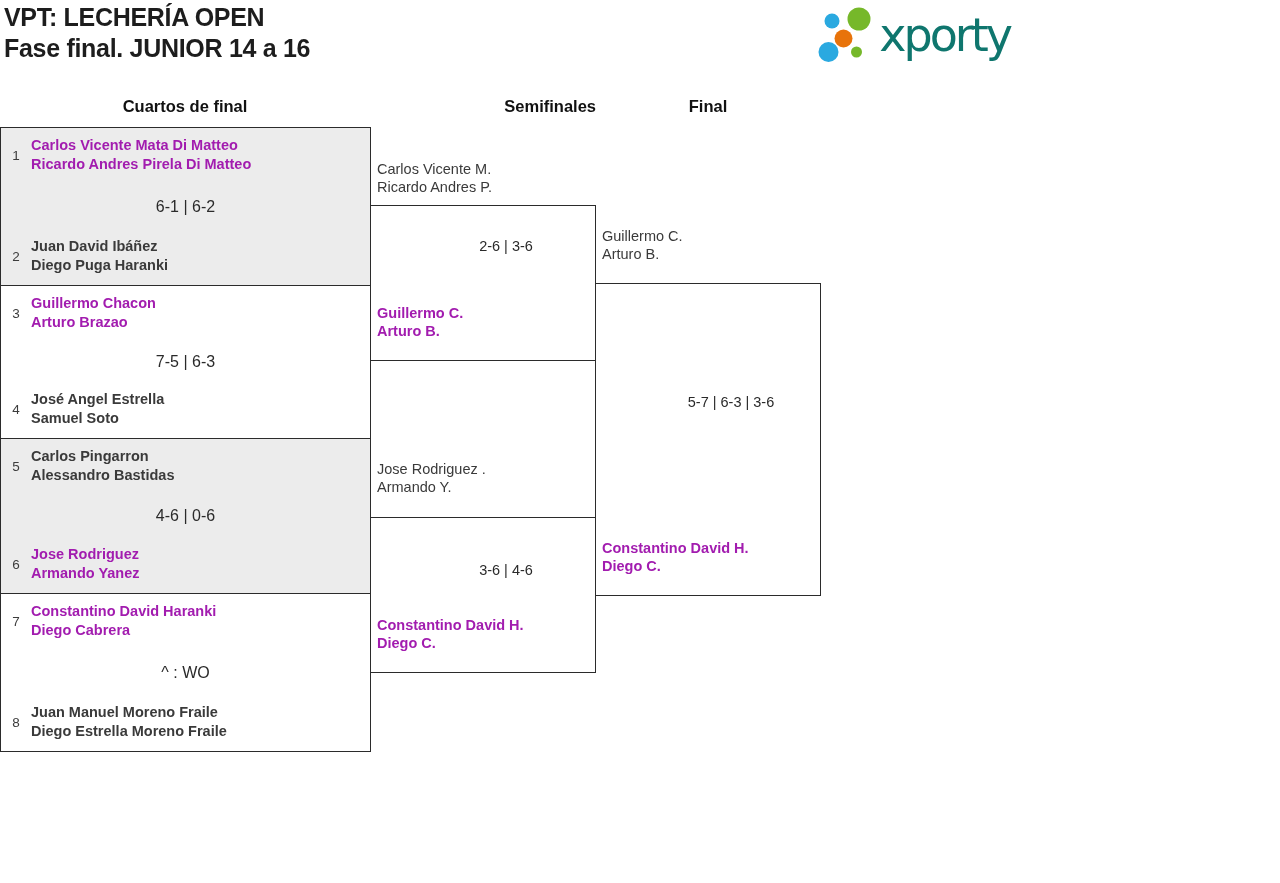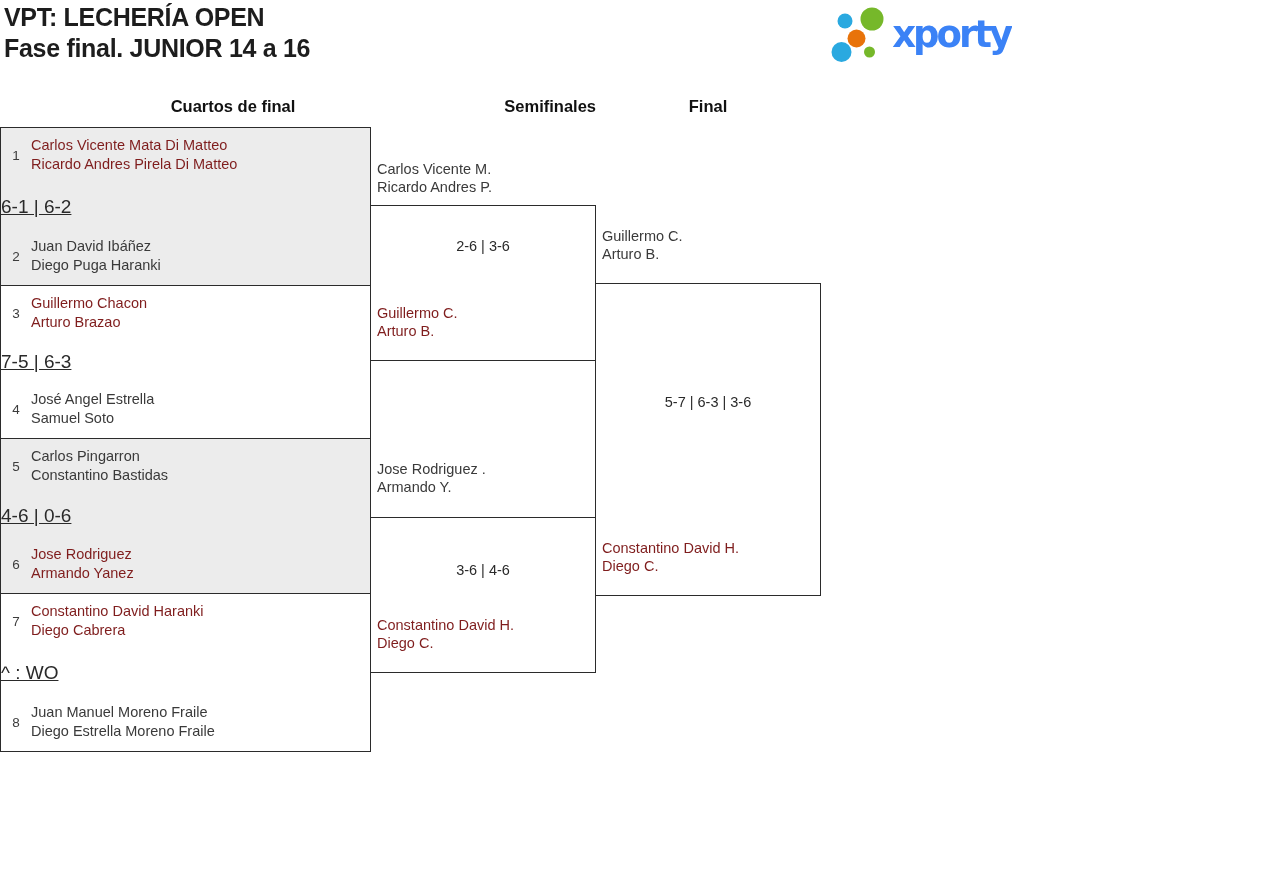--- a/index.html
+++ b/index.html
@@ -5,46 +5,46 @@
   html,body{margin:0;padding:0;background:#ffffff;}
   .page{
     position:relative;width:1012px;height:883px;overflow:hidden;background:#ffffff;
     font-family:"Liberation Sans","DejaVu Sans",sans-serif;color:#222;border-radius:11px;
   }
   
   .title{position:absolute;left:4px;top:2px;font-size:25px;line-height:31px;
     font-weight:700;color:#1d1d1d;letter-spacing:-0.3px;}
   .logo{position:absolute;top:5px;right:2px;display:flex;align-items:center;gap:4px;
     text-decoration:none;cursor:pointer;}
-  .logo-word{font-family:"DejaVu Sans","Liberation Sans",sans-serif;font-weight:700;
-    font-size:37px;line-height:58px;color:#3b82f6;letter-spacing:-3px;}
+  .logo-word{font-family:"DejaVu Sans","Liberation Sans",sans-serif;font-weight:400;
+    font-size:46px;line-height:58px;color:#0f766e;letter-spacing:-3px;}
   
   .col-head{position:absolute;top:97px;text-align:center;font-size:16.5px;
     font-weight:700;color:#111;}
-  .col-head.c1{left:0;width:370px;padding-left:48px;}
+  .col-head.c1{left:0;width:370px;}
   .col-head.c2{left:370px;width:226px;text-align:right;}
   .col-head.c3{left:595px;width:226px;}
   
   .qf-box{position:absolute;left:0;width:371px;border:1px solid #2b2b2b;
     box-sizing:border-box;background:#ffffff;}
   .qf-box.gray{background:#ececec;}
   .team-slot{position:absolute;left:7px;right:8px;display:flex;gap:7px;}
   .team-slot.top{top:8px;}
   .team-slot.bottom{bottom:10px;}
   .seed{width:16px;flex:0 0 16px;text-align:center;font-size:13.5px;color:#3c3c3c;
     align-self:center;}
-  .names{font-size:14.5px;line-height:19px;color:#3a3a3a;font-weight:400;}
-  .names.bold, .team-label.bold{font-weight:400;color:#7f1d1d;}
+  .names{font-size:14.5px;line-height:19px;color:#3a3a3a;font-weight:700;}
+  .names.bold, .team-label.bold{font-weight:700;color:#a21caf;}
   .score{position:absolute;left:0;right:0;top:50%;transform:translateY(-50%);
-    font-size:19px;color:#2a2a2a;text-decoration:underline;}
+    text-align:center;font-size:16px;color:#2a2a2a;}
   
   .match-rect{position:absolute;border:1px solid #2b2b2b;box-sizing:border-box;
     background:transparent;}
   .team-label{position:absolute;font-size:14.5px;line-height:18px;color:#3a3a3a;}
-  .score-label{position:absolute;text-align:center;font-size:14.5px;color:#2a2a2a;}
+  .score-label{position:absolute;text-align:center;font-size:14.5px;color:#2a2a2a;padding-left:23px;}
 </style>
 </head>
 <body>
 
 <div class="page">
 
   <div class="title">
     <div>VPT: LECHERÍA OPEN</div>
     <div>Fase final. JUNIOR 14 a 16</div>
   </div>
@@ -98,21 +98,21 @@
         <div>Samuel Soto</div>
       </span>
     </div>
   </div>
 
   <div class="qf-box gray" style="top:438px;height:156px;">
     <div class="team-slot top">
       <span class="seed">5</span>
       <span class="names">
         <div>Carlos Pingarron</div>
-        <div>Constantino Bastidas</div>
+        <div>Alessandro Bastidas</div>
       </span>
     </div>
     <div class="score">4-6 | 0-6</div>
     <div class="team-slot bottom">
       <span class="seed">6</span>
       <span class="names bold">
         <div>Jose Rodriguez</div>
         <div>Armando Yanez</div>
       </span>
     </div>

